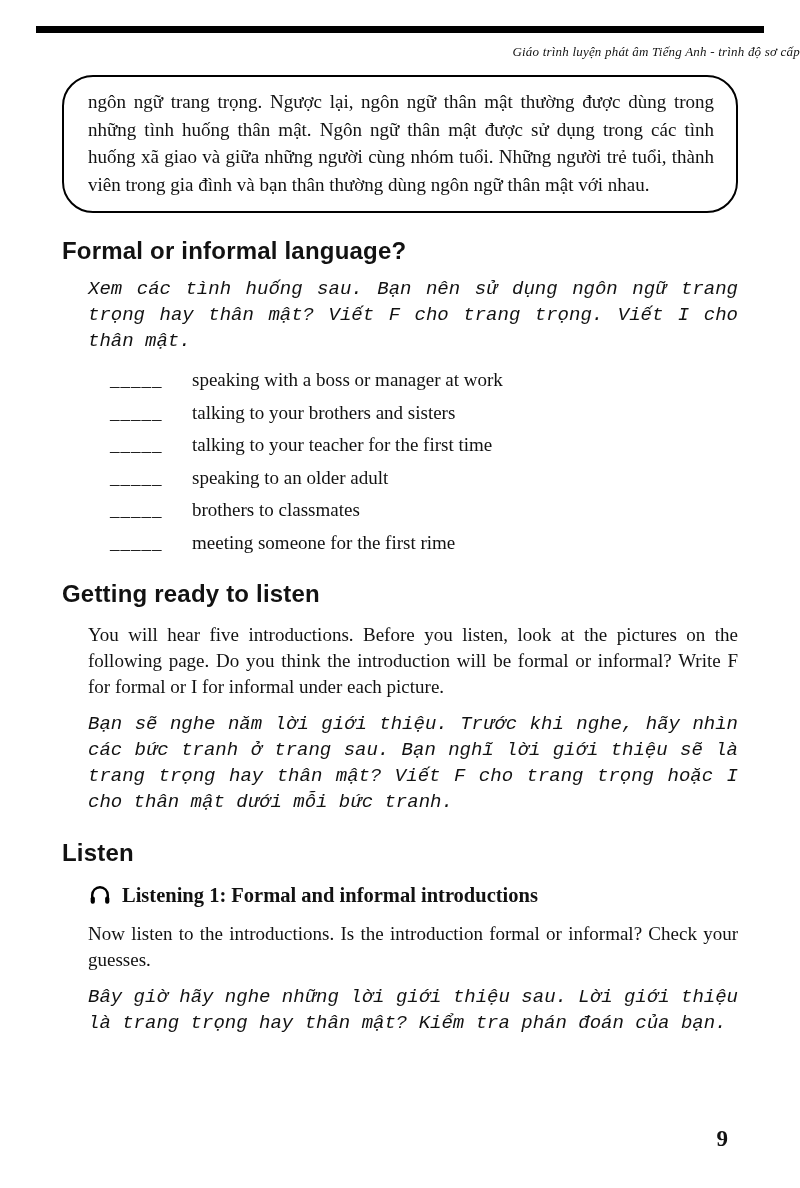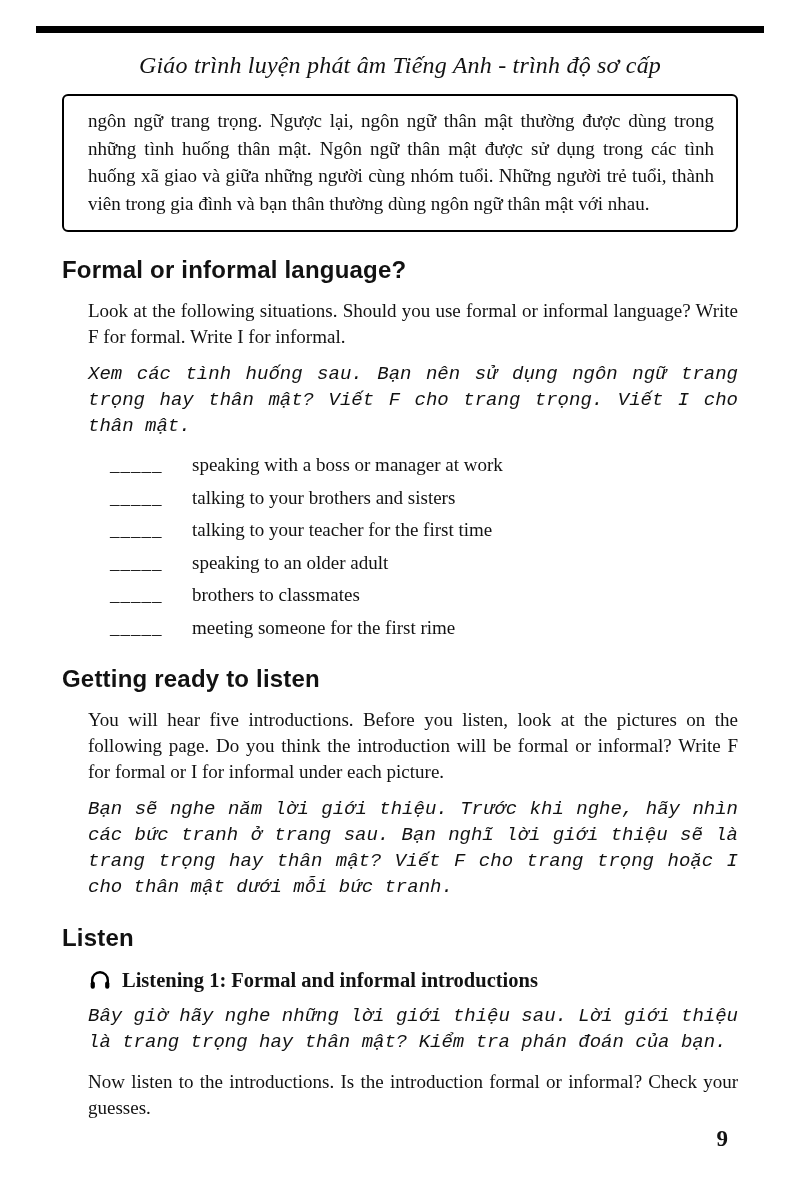--- a/index.html
+++ b/index.html
@@ -14,33 +14,33 @@
     font-family: "Liberation Serif", serif;
     color: #121212;
     overflow: hidden;
   }
   .top-rule {
     height: 7px;
     background: #000;
     margin: 26px 36px 0 36px;
   }
   .page-header-title {
-    text-align: center;
+    text-align: right;
     font-style: italic;
-    font-size: 24px;
-    margin-top: 19px;
+    font-size: 13px;
+    margin-top: 11px;
     letter-spacing: 0.2px;
   }
   .content {
     padding: 0 62px 0 62px;
   }
   .intro-box {
     margin-top: 15px;
     border: 2.5px solid #000;
-    border-radius: 6px;
+    border-radius: 31px;
     padding: 11px 22px 13px 24px;
   }
   .intro-box p {
     margin: 0;
     font-size: 19px;
     line-height: 27.5px;
     text-align: justify;
   }
   .section-heading {
     font-family: "Liberation Sans", sans-serif;
@@ -108,21 +108,20 @@
 <div class="page-header-title">Giáo trình luyện phát âm Tiếng Anh - trình độ sơ cấp</div>
 
 <div class="content">
 
   <div class="intro-box">
     <p>ngôn ngữ trang trọng. Ngược lại, ngôn ngữ thân mật thường được dùng trong những tình huống thân mật. Ngôn ngữ thân mật được sử dụng trong các tình huống xã giao và giữa những người cùng nhóm tuổi. Những người trẻ tuổi, thành viên trong gia đình và bạn thân thường dùng ngôn ngữ thân mật với nhau.</p>
   </div>
 
   <h2 class="section-heading">Formal or informal language?</h2>
 
-  <p class="para">Look at the following situations. Should you use formal or informal language? Write F for formal. Write I for informal.</p>
   <p class="para vi">Xem các tình huống sau. Bạn nên sử dụng ngôn ngữ trang trọng hay thân mật? Viết F cho trang trọng. Viết I cho thân mật.</p>
 
   <div class="situation-list">
     <div class="situation-item">
       <span class="blank-line">_____</span>
       <span class="situation-text">speaking with a boss or manager at work</span>
     </div>
     <div class="situation-item">
       <span class="blank-line">_____</span>
       <span class="situation-text">talking to your brothers and sisters</span>
@@ -154,18 +153,18 @@
 
   <div class="listening-heading">
     <svg class="headphones-icon" viewBox="0 0 24 24" aria-hidden="true">
       <path d="M3.5 19v-7a8.5 8.5 0 0 1 17 0v7" fill="none" stroke="#000" stroke-width="2.6" stroke-linecap="round"></path>
       <rect x="1.8" y="13.5" width="4.6" height="8" rx="2.2" fill="#000"></rect>
       <rect x="17.6" y="13.5" width="4.6" height="8" rx="2.2" fill="#000"></rect>
     </svg>
     <span>Listening 1: Formal and informal introductions</span>
   </div>
 
+  <p class="para">Now listen to the introductions. Is the introduction formal or informal? Check your guesses.</p>
   <p class="para vi">Bây giờ hãy nghe những lời giới thiệu sau. Lời giới thiệu là trang trọng hay thân mật? Kiểm tra phán đoán của bạn.</p>
-  <p class="para">Now listen to the introductions. Is the introduction formal or informal? Check your guesses.</p>
 
 </div>
 
 <div class="page-number">9</div>
 
 </body></html>

